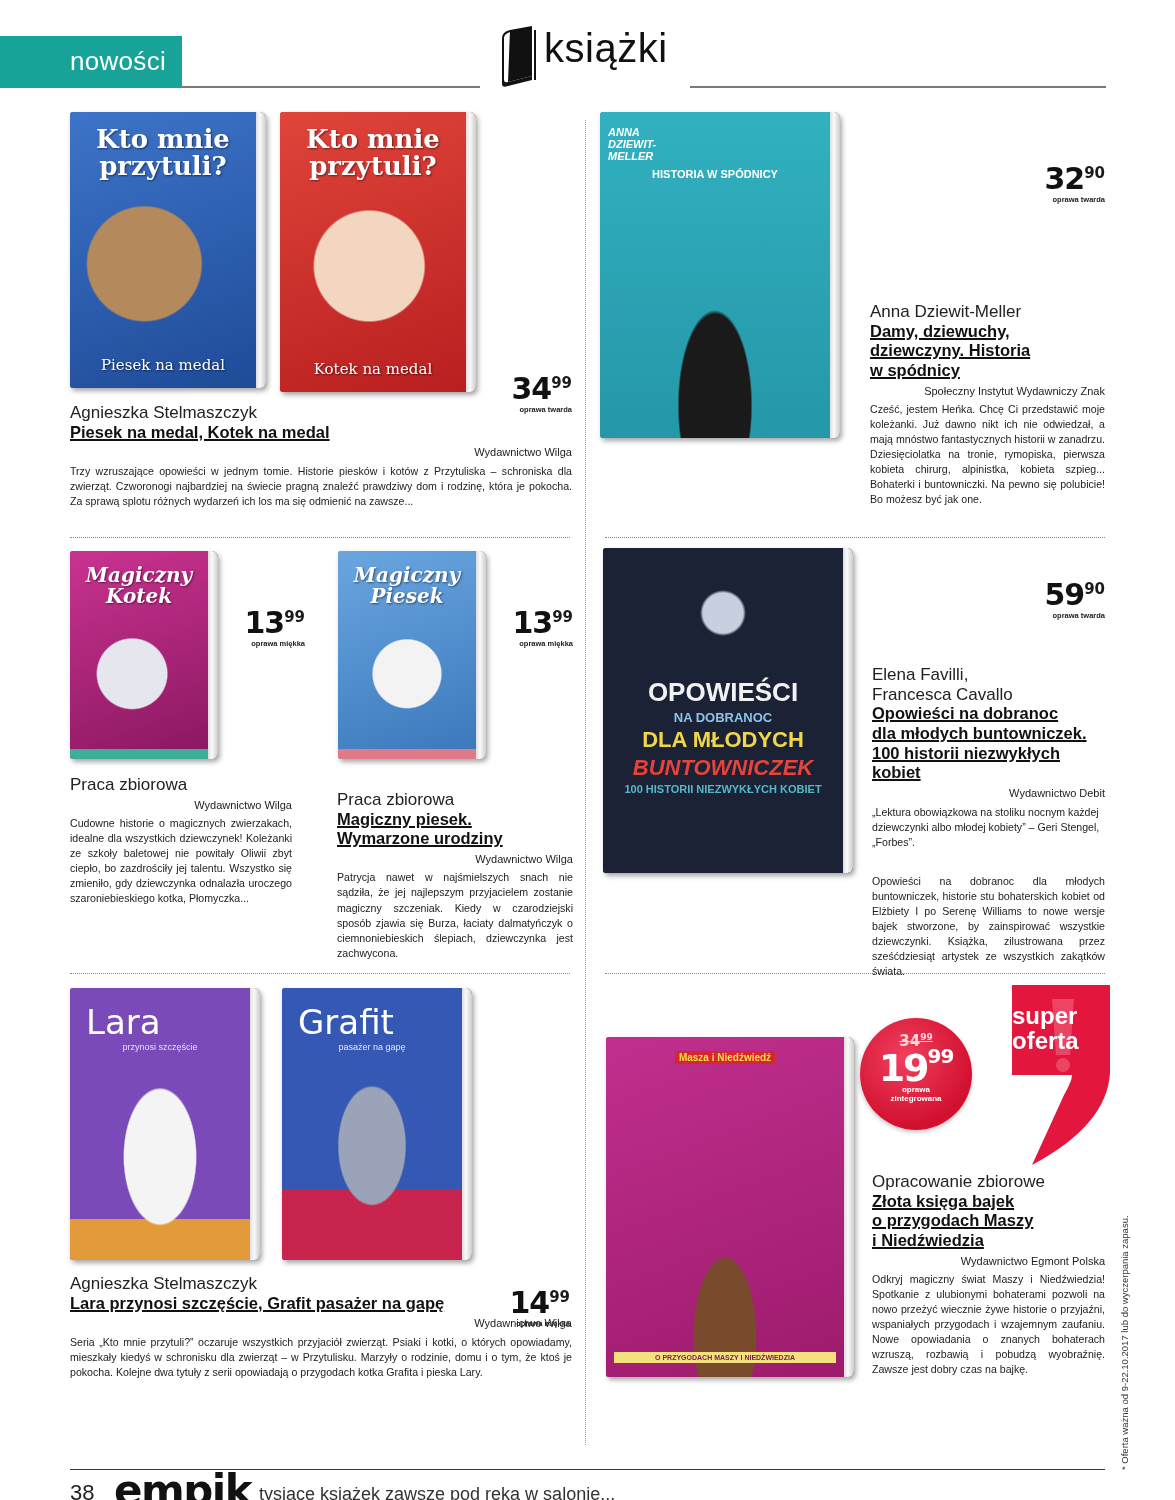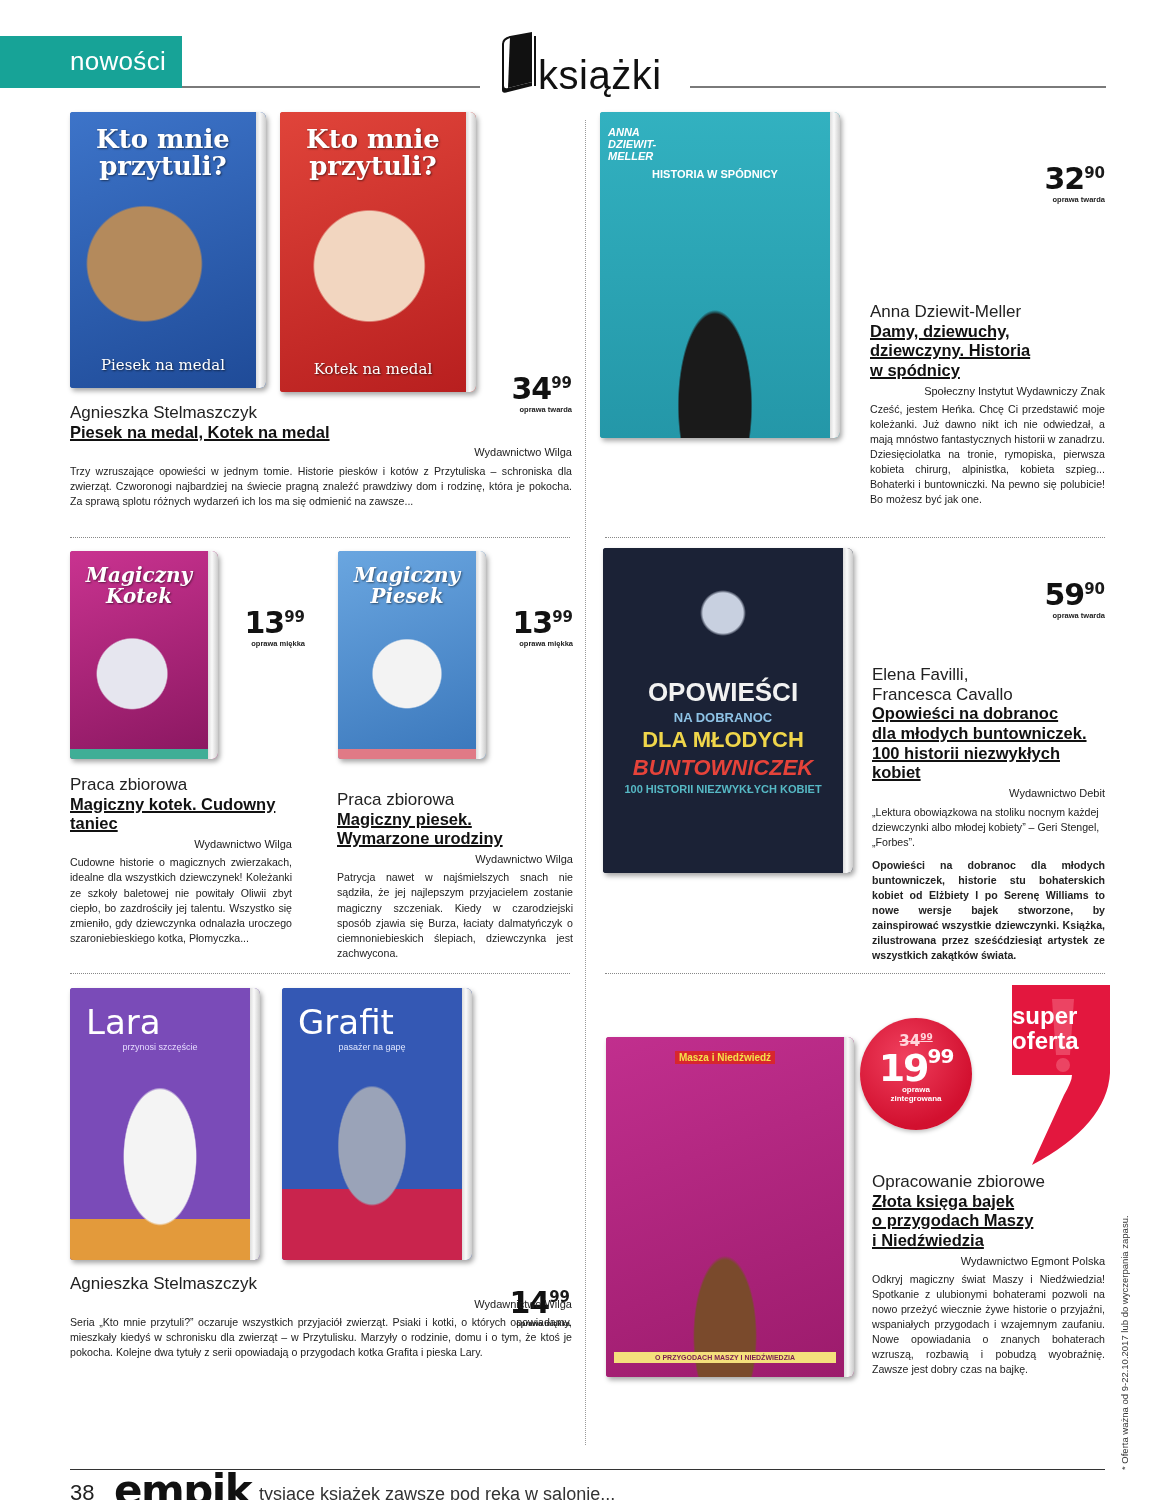--- a/index.html
+++ b/index.html
@@ -5,21 +5,21 @@
   * { box-sizing: border-box; margin: 0; padding: 0; }
   html, body { width: 1175px; height: 1500px; background: #ffffff; overflow: hidden; }
   body { position: relative; font-family: "Liberation Sans", "DejaVu Sans", sans-serif; color: #1a1a1a; }
 
   .abs { position: absolute; }
 
   
   .tag-new { left: 0; top: 36px; width: 182px; height: 52px; background: #17a397; color: #fff;
              font-size: 26px; font-weight: 300; letter-spacing: 0.3px; padding: 10px 0 0 70px; }
   .hdr-line { height: 2px; background: #7a7a7a; }
-  .section-title { left: 498px; top: 26px; height: 72px; display: flex; align-items: flex-end; }
+  .section-title { left: 498px; top: 26px; height: 72px; display: flex; align-items: flex-start; gap: 6px; }
   .section-title .label { font-size: 40px; font-weight: 300; color: #111; letter-spacing: 0.5px; }
 
   
   .vdiv { left: 585px; top: 120px; width: 0; height: 1325px; border-left: 1px dotted #999; }
   .hdiv { height: 0; border-top: 1px dotted #888; }
 
   
   .book { border-radius: 3px 6px 6px 3px; overflow: hidden; box-shadow: 2px 3px 5px rgba(0,0,0,0.35); }
   .book::after { content: ""; position: absolute; right: 0; top: 0; width: 10px; height: 100%;
                  background: linear-gradient(90deg, #ddd, #fafafa 40%, #ccc); }
@@ -138,24 +138,20 @@
   <div class="book-inner" style="background: radial-gradient(circle at 45% 62%, #e6e6ef 0 24%, transparent 25%), linear-gradient(160deg,#c93390,#8c1862); border-bottom:10px solid #3fae96;">
     <div class="cover-title" style="font-size:20px; font-style:italic;">Magiczny Kotek</div>
   </div>
 </div>
 <div class="abs price" style="left:225px; top:608px; width:80px;">
   <span class="main">13</span><span class="cents">99</span>
   <span class="bind">oprawa miękka</span>
 </div>
 <div class="abs" style="left:70px; top:775px; width:222px;">
   <div class="author">Praca zbiorowa</div>
-  <a class="title">
-    <span style="display:block">Magiczny kotek. Cudowny</span>
-    <span style="display:block">taniec</span>
-  </a>
   <a class="publisher">Wydawnictwo Wilga</a>
   <p class="desc">Cudowne historie o magicznych zwierzakach, idealne dla wszystkich dziewczynek! Koleżanki ze szkoły baletowej nie powitały Oliwii zbyt ciepło, bo zazdrościły jej talentu. Wszystko się zmieniło, gdy dziewczynka odnalazła uroczego szaroniebieskiego kotka, Płomyczka...</p>
 </div>
 
 <div class="abs book" style="left:338px; top:551px; width:148px; height:208px; background:#4f8ecf;">
   <div class="book-inner" style="background: radial-gradient(circle at 50% 62%, #f3f3f3 0 24%, transparent 25%), linear-gradient(160deg,#6aa6e0,#3c79bd); border-bottom:10px solid #e07a86;">
     <div class="cover-title" style="font-size:20px; font-style:italic;">Magiczny Piesek</div>
   </div>
 </div>
 <div class="abs price" style="left:495px; top:608px; width:78px;">
@@ -191,41 +187,42 @@
     <span style="display:block">Francesca Cavallo</span>
   </div>
   <a class="title">
     <span style="display:block">Opowieści na dobranoc</span>
     <span style="display:block">dla młodych buntowniczek.</span>
     <span style="display:block">100 historii niezwykłych</span>
     <span style="display:block">kobiet</span>
   </a>
   <a class="publisher">Wydawnictwo Debit</a>
   <p class="desc" style="text-align:left;">„Lektura obowiązkowa na stoliku nocnym każdej dziewczynki albo młodej kobiety” – Geri Stengel, „Forbes”.</p>
-  <p class="desc" style="margin-top:8px;font-weight:bold;">Opowieści na dobranoc dla młodych buntowniczek, historie stu bohaterskich kobiet od Elżbiety I po Serenę Williams to nowe wersje bajek stworzone, by zainspirować wszystkie dziewczynki. Książka, zilustrowana przez sześćdziesiąt artystek ze wszystkich zakątków świata.</p>
+  <p class="desc" style="margin-top:24px;">Opowieści na dobranoc dla młodych buntowniczek, historie stu bohaterskich kobiet od Elżbiety I po Serenę Williams to nowe wersje bajek stworzone, by zainspirować wszystkie dziewczynki. Książka, zilustrowana przez sześćdziesiąt artystek ze wszystkich zakątków świata.</p>
 </div>
 
 <div class="abs book" style="left:70px; top:988px; width:190px; height:272px; background:#6b3fa8;">
   <div class="book-inner" style="justify-content:flex-start; background: radial-gradient(ellipse at 50% 62%, #f4f4f4 0 28%, transparent 29%), linear-gradient(180deg,#7a4bb8 0 85%, #e39a3b 85%);">
     <div style="font-size:34px; color:#fff; font-family:'DejaVu Sans', sans-serif; text-align:left; width:100%; padding-left:8px;">Lara</div>
     <div style="font-size:9px; color:#e6dcff;">przynosi szczęście</div>
   </div>
 </div>
 <div class="abs book" style="left:282px; top:988px; width:190px; height:272px; background:#2b4fa8;">
   <div class="book-inner" style="justify-content:flex-start; background: radial-gradient(ellipse at 50% 58%, #9aa3b8 0 26%, transparent 27%), linear-gradient(180deg,#3458b4 0 74%, #c9244d 74%);">
     <div style="font-size:34px; color:#fff; font-family:'DejaVu Sans', sans-serif; text-align:left; width:100%; padding-left:8px;">Grafit</div>
     <div style="font-size:9px; color:#dfe6ff;">pasażer na gapę</div>
   </div>
 </div>
 <div class="abs price" style="left:490px; top:1288px; width:80px;">
   <span class="main">14</span><span class="cents">99</span>
   <span class="bind">oprawa miękka</span>
 </div>
 <div class="abs" style="left:70px; top:1274px; width:502px;">
   <div class="author">Agnieszka Stelmaszczyk</div>
+  <a class="title">Lara przynosi szczęście, Grafit pasażer na gapę</a>
   <a class="publisher">Wydawnictwo Wilga</a>
   <p class="desc">Seria „Kto mnie przytuli?” oczaruje wszystkich przyjaciół zwierząt. Psiaki i kotki, o których opowiadamy, mieszkały kiedyś w schronisku dla zwierząt – w Przytulisku. Marzyły o rodzinie, domu i o tym, że ktoś je pokocha. Kolejne dwa tytuły z serii opowiadają o przygodach kotka Grafita i pieska Lary.</p>
 </div>
 
 <div class="abs book" style="left:606px; top:1037px; width:248px; height:340px; background:#b0247f;">
   <div class="book-inner" style="justify-content:flex-start; background: radial-gradient(ellipse at 50% 88%, #7a4a2c 0 18%, transparent 19%), linear-gradient(160deg,#c12f8e,#9c1b6c);">
     <div style="font-size:10px; font-weight:bold; color:#f5e14a; background:#d8262e; padding:1px 4px;">Masza i Niedźwiedź</div>
     <div style="margin-top:auto; width:100%; background:#f4e07c; color:#7a2050; font-size:7px; font-weight:bold; padding:2px 0;">O PRZYGODACH MASZY I NIEDŹWIEDZIA</div>
   </div>
 </div>

